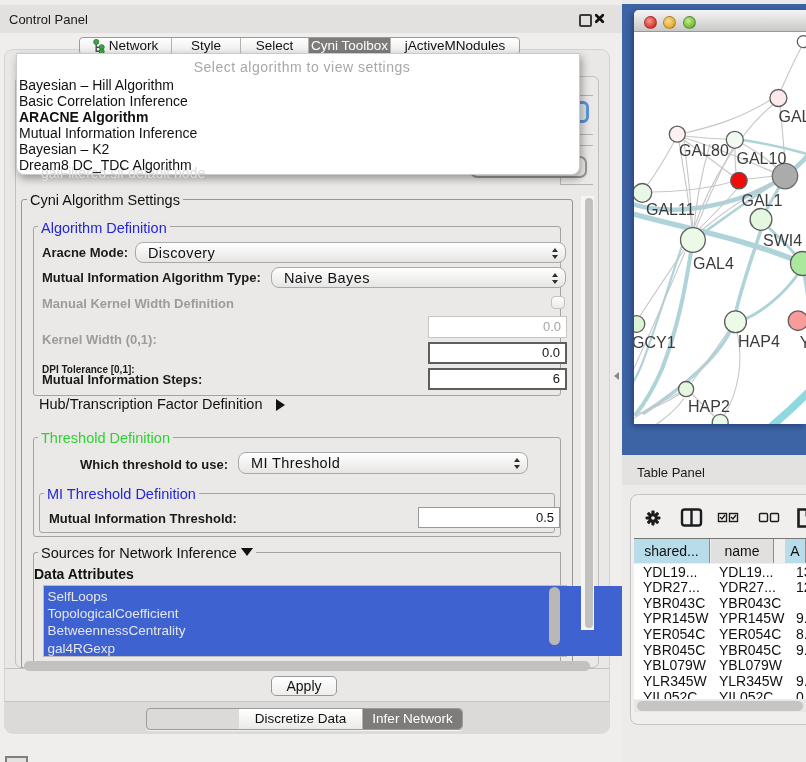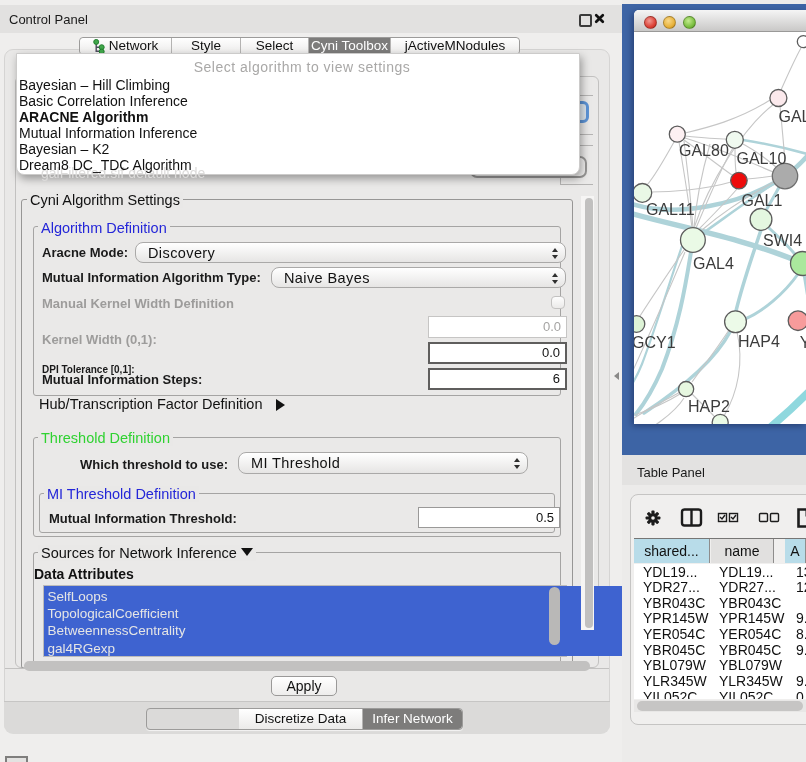--- a/index.html
+++ b/index.html
@@ -119,21 +119,21 @@
       </svg>Network</span>
     <span class="tseg" style="width:69px;">Style</span>
     <span class="tseg" style="width:68px;">Select</span>
     <span class="tseg tsel" style="width:82px;">Cyni Toolbox</span>
     <span class="tseg" style="width:128px;border-radius:0 4px 4px 0;">jActiveMNodules</span>
 </div>
 
 <div class="abs" id="popup" style="left:16px;top:53px;width:562px;height:120px;background:#fff;border:1px solid #cccbca;border-radius:0 0 8px 8px;box-shadow:2px 4px 9px rgba(0,0,0,0.35);">
   <div style="text-align:center;font-size:14px;letter-spacing:0.5px;text-indent:8px;color:#a9a8a7;margin-top:5px;">Select algorithm to view settings</div>
   <div style="position:absolute;left:24px;top:111px;font-size:14px;color:#dcdbda;white-space:nowrap;">galFiltered.sif default node</div>
-  <div class="pitem" style="left:1px;top:23px;">Bayesian – Hill Climbing</div>
+  <div class="pitem" style="left:1px;top:23px;">Bayesian – Hill Algorithm</div>
   <div class="pitem" style="left:1px;top:39px;">Basic Correlation Inference</div>
   <div class="pitem b" style="left:1px;top:55px;">ARACNE Algorithm</div>
   <div class="pitem" style="left:1px;top:71px;">Mutual Information Inference</div>
   <div class="pitem" style="left:1px;top:87px;">Bayesian – K2</div>
   <div class="pitem" style="left:1px;top:103px;">Dream8 DC_TDC Algorithm</div>
 </div>
 
 <div class="abs" style="left:614px;top:372px;width:0;height:0;border-top:4px solid transparent;border-bottom:4px solid transparent;border-right:5px solid #8a8988;"></div>
 
 <div class="abs" style="left:5px;top:756px;width:19px;height:10px;border:2px solid #7f7e7d;background:#e3e2e1;"></div>

